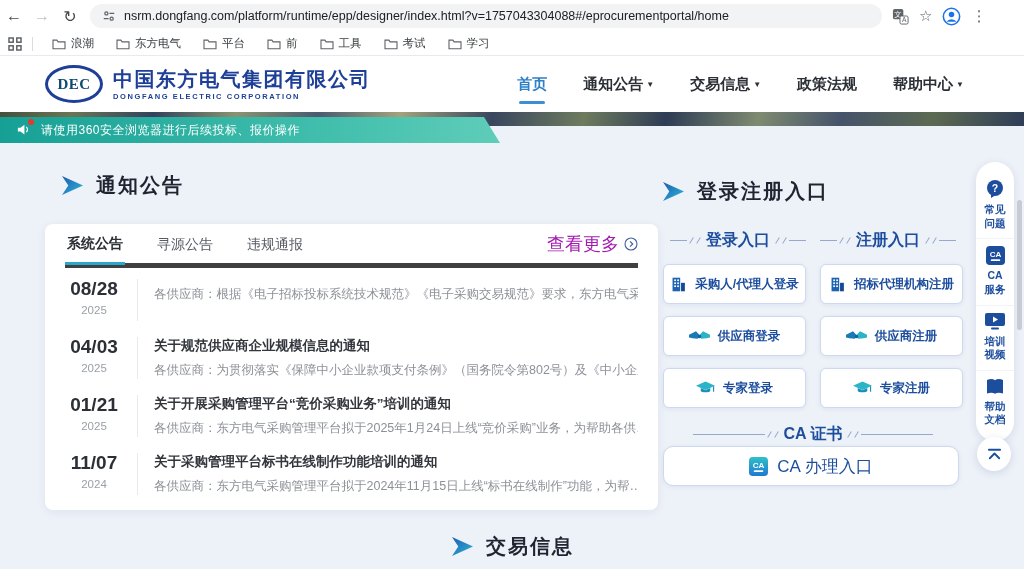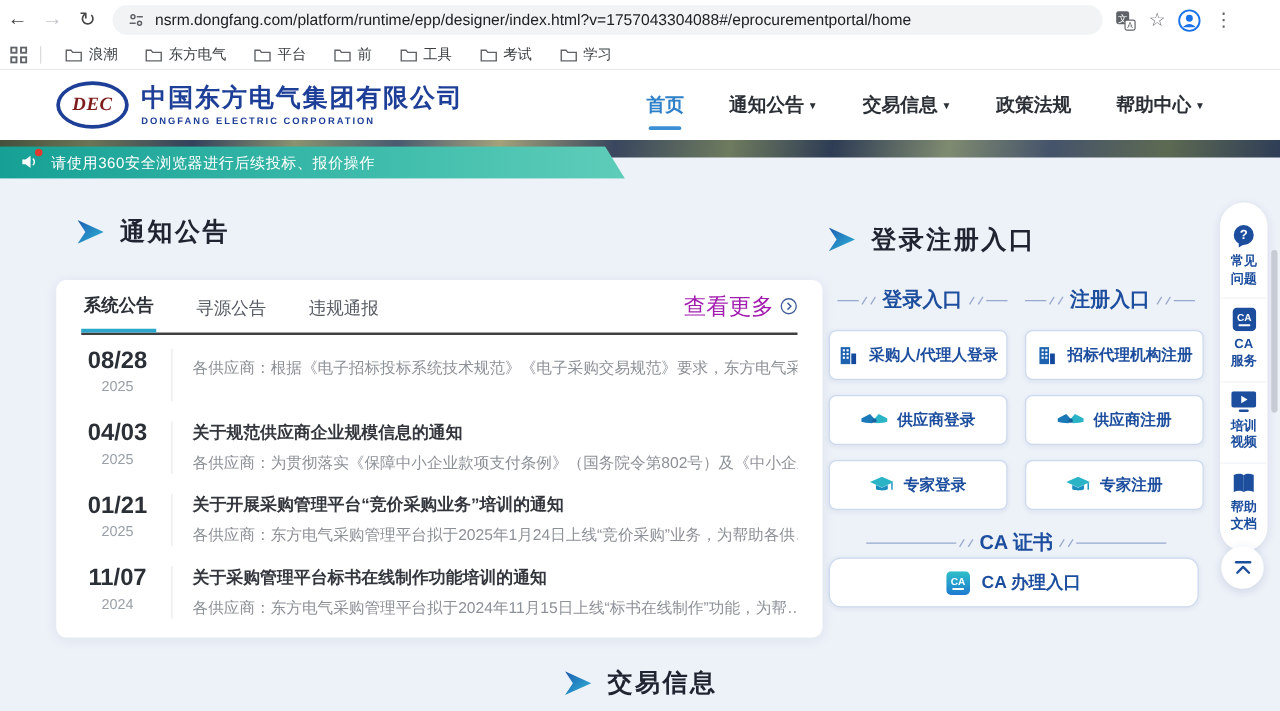--- a/index.html
+++ b/index.html
@@ -19,21 +19,21 @@
 
   .bookmarks { position:absolute; top:32px; left:0; width:1024px; height:24px; background:#ffffff; display:flex; align-items:center; border-bottom:1px solid #e8eaed; padding-left:8px; gap:4px; }
   .bm-sep { width:1px; height:14px; background:#dadce0; margin:0 6px; }
   .bm-item { display:flex; align-items:center; gap:5px; padding:0 9px; cursor:pointer; }
   .bm-label { font-size:11.5px; color:#3c4043; white-space:nowrap; }
 
   
   .site-header { position:absolute; top:56px; left:0; width:1024px; height:56px; background:#ffffff; display:flex; align-items:center; }
   .logo-wrap { display:flex; align-items:center; margin-left:45px; gap:10px; }
   .dec-oval { width:58px; height:38px; border:3px solid #1e3f97; border-radius:50%; display:flex; align-items:center; justify-content:center; }
-  .dec-txt { font-family:"Liberation Serif", serif; font-style:italic; font-weight:bold; font-size:15px; color:#7f1d1d; letter-spacing:.5px; }
+  .dec-txt { font-family:"Liberation Serif", serif; font-weight:bold; font-size:15px; color:#0c4a6e; letter-spacing:.5px; }
   .co-cn { font-size:20px; font-weight:bold; color:#1e3f97; letter-spacing:1.5px; line-height:1.1; }
   .co-en { font-size:7.5px; font-weight:bold; color:#1e3f97; letter-spacing:1.6px; margin-top:2px; }
   .main-nav { margin-left:auto; margin-right:60px; display:flex; align-items:flex-end; gap:36px; }
   .nav-item { font-size:15px; font-weight:bold; color:#2b2f36; cursor:pointer; position:relative; padding:6px 0; white-space:nowrap; }
   .nav-item .caret { font-size:8px; color:#2b2f36; margin-left:3px; vertical-align:2px; }
   .nav-item.active { color:#2e80c8; }
   .nav-item.active::after { content:""; position:absolute; left:2px; right:2px; bottom:-4px; height:3px; background:#3b8fd4; border-radius:2px; }
 
   
   .photo-strip { position:absolute; top:112px; left:0; width:1024px; height:14px;
@@ -45,21 +45,21 @@
   .notice-banner .txt { color:#ffffff; font-size:12px; letter-spacing:.5px; }
   .spk-wrap { position:relative; width:16px; height:16px; }
   .red-dot { position:absolute; top:-3px; right:-2px; width:6px; height:6px; background:#e23a2e; border-radius:50%; }
 
   
   .sec-head { position:absolute; display:flex; align-items:center; gap:13px; }
   .sec-title { font-size:20px; font-weight:bold; color:#1f2430; letter-spacing:2px; }
 
   
   .ann-card { position:absolute; left:45px; top:224px; width:613px; height:286px; background:#ffffff; border-radius:8px; box-shadow:0 2px 10px rgba(30,60,120,.07); padding:0 20px; }
-  .tab-row { height:44px; display:flex; align-items:center; border-bottom:2px solid #404040; }
+  .tab-row { height:44px; display:flex; align-items:center; border-bottom:5px solid #404040; }
   .tab { font-size:14px; color:#555a63; margin-right:30px; padding:12px 2px 9px; cursor:pointer; }
   .tab.active { color:#2b2f36; font-weight:bold; border-bottom:3px solid #2ba7cb; }
   .more-link { margin-left:auto; display:flex; align-items:center; gap:5px; color:#a21caf; font-size:18px; cursor:pointer; }
   .ann-item { display:flex; height:58px; align-items:flex-start; padding-top:11px; cursor:pointer; }
   .date-col { width:58px; text-align:center; flex-shrink:0; }
   .date-md { font-size:19px; font-weight:bold; color:#2b2f36; line-height:1.1; }
   .date-yr { font-size:11.5px; color:#9aa0a8; margin-top:4px; }
   .item-body { border-left:1px solid #e8eaee; margin-left:14px; padding-left:16px; min-height:42px; overflow:hidden; }
   .item-title { font-size:13.5px; font-weight:bold; color:#33373d; white-space:nowrap; overflow:hidden; }
   .item-desc { font-size:12.5px; color:#8c9097; margin-top:7px; white-space:nowrap; overflow:hidden; }
@@ -71,21 +71,21 @@
   .sub-head { flex:1; display:flex; align-items:center; justify-content:center; gap:2px; }
   .sub-label { font-size:16px; font-weight:bold; color:#1d4e9e; margin:0 3px; white-space:nowrap; }
   .ln { display:inline-block; width:17px; height:1px; background:#98a8cd; }
   .ln-lg { width:72px; }
   .sl { display:inline-block; width:7px; height:1px; background:#98a8cd; transform:rotate(-58deg); margin:0 -1px; }
   .btn-grid { position:absolute; top:86px; left:0; width:300px; display:grid; grid-template-columns:143px 143px; column-gap:14px; row-gap:12px; }
   .p-btn { height:40px; background:#ffffff; border:1px solid #ccd9ee; border-radius:6px; box-shadow:0 1px 4px rgba(30,60,120,.08); display:flex; align-items:center; justify-content:center; gap:8px; cursor:pointer; }
   .p-btn span.lbl { font-size:12.5px; font-weight:bold; color:#1d4e9e; white-space:nowrap; }
   .ca-head { position:absolute; top:246px; left:0; width:300px; display:flex; align-items:center; justify-content:center; gap:2px; }
   .ca-btn { position:absolute; top:268px; left:0; width:296px; height:40px; background:#ffffff; border:1px solid #ccd9ee; border-radius:10px; box-shadow:0 1px 4px rgba(30,60,120,.08); display:flex; align-items:center; justify-content:center; gap:9px; cursor:pointer; }
-  .ca-btn span.lbl { font-size:14px; font-weight:bold; color:#1d4e9e; }
+  .ca-btn span.lbl { font-size:17px; font-weight:normal; color:#1d4e9e; }
 
   
   .quick-bar { position:absolute; left:976px; top:162px; width:38px; background:#ffffff; border-radius:19px; box-shadow:0 2px 8px rgba(30,60,120,.12); padding:10px 0 6px; }
   .q-item { display:flex; flex-direction:column; align-items:center; padding:7px 0 8px; cursor:pointer; }
   .q-item + .q-item { border-top:1px solid #f1f3f7; }
   .q-label { font-size:10.5px; font-weight:bold; color:#1d4e9e; width:23px; text-align:center; line-height:1.3; margin-top:4px; word-break:break-all; }
   .collapse-btn { position:absolute; left:977px; top:437px; width:34px; height:34px; background:#ffffff; border-radius:50%; box-shadow:0 2px 8px rgba(30,60,120,.15); display:flex; align-items:center; justify-content:center; cursor:pointer; }
 
   
   .trade-head { left:452px; top:533px; }

